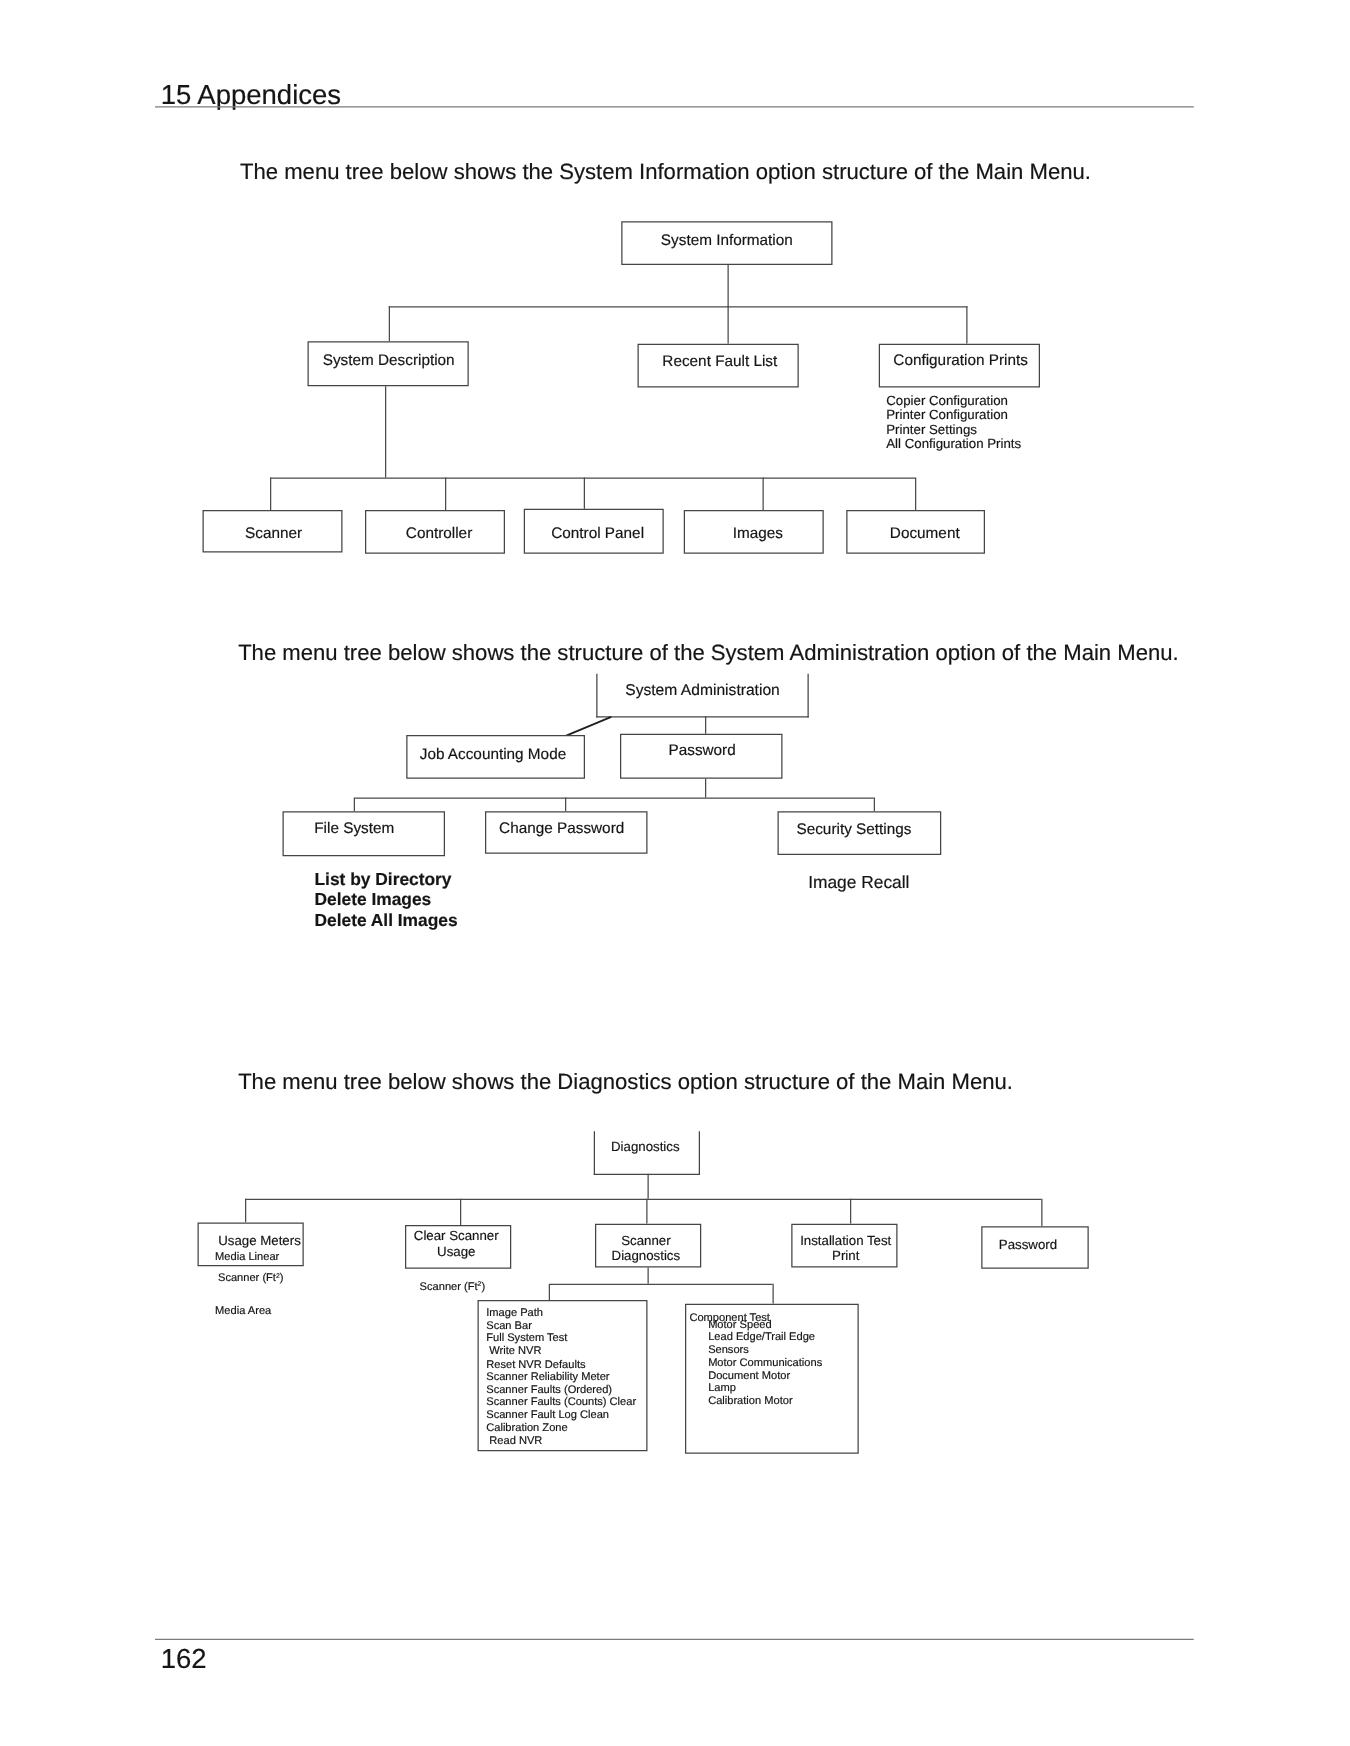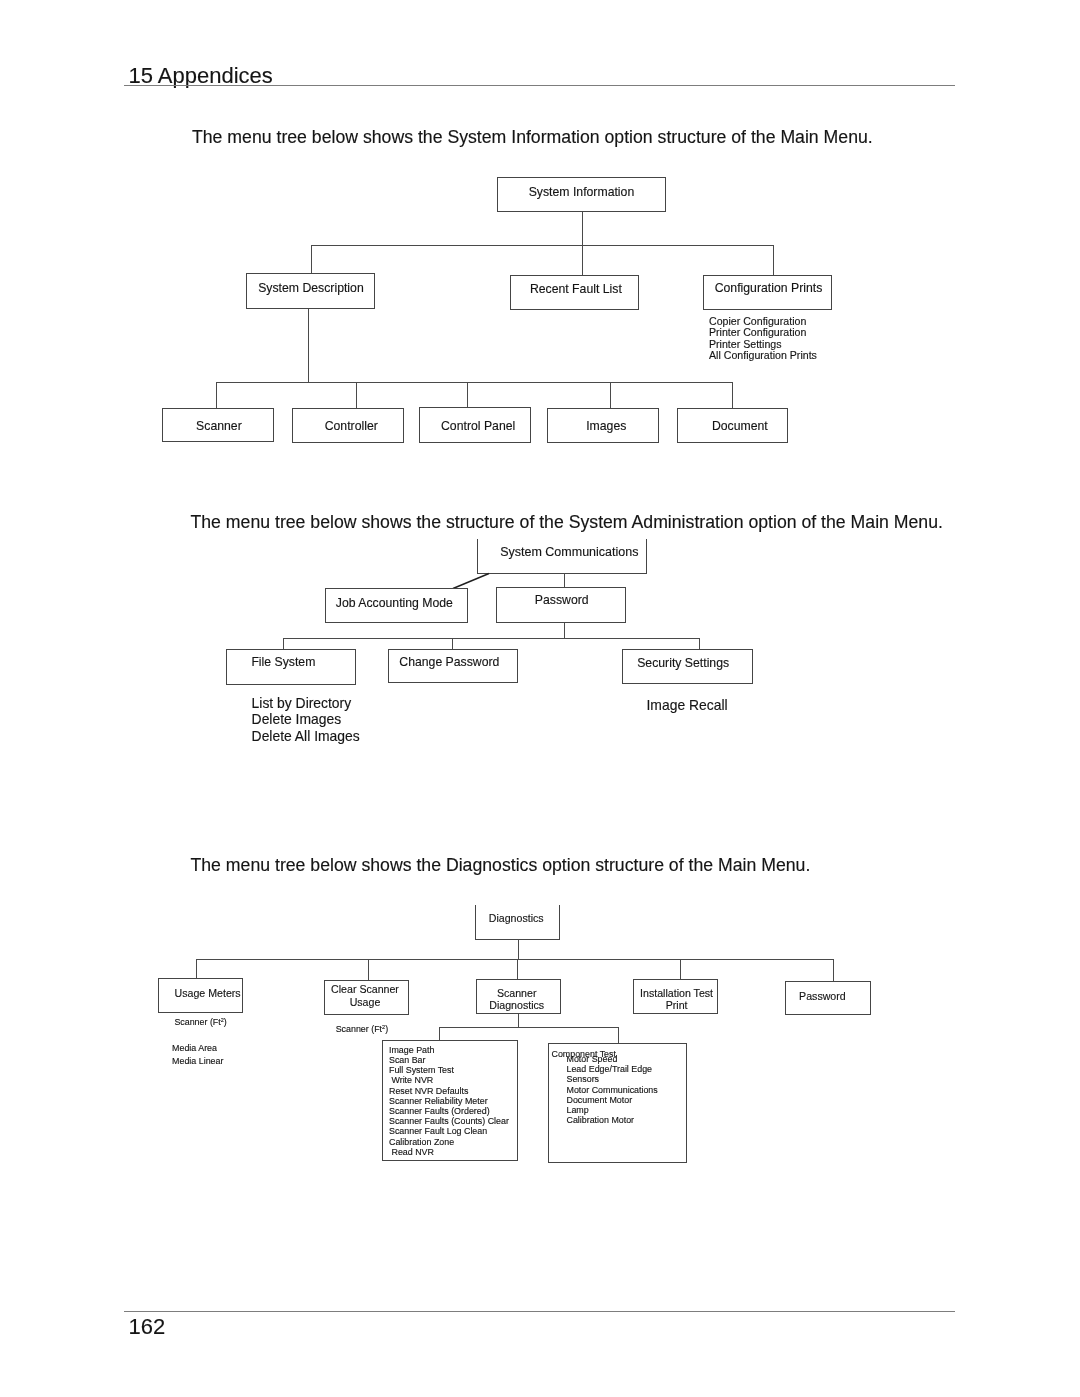--- a/index.html
+++ b/index.html
@@ -66,21 +66,21 @@
   <div class="plainbox" style="left:419.3px;top:407.4px;width:112.1px;height:35.5px;"></div>
   <div class="b1txt" style="left:441px;top:419.23px;">Control Panel</div>
   <div class="plainbox" style="left:547.4px;top:407.8px;width:111.8px;height:35.1px;"></div>
   <div class="b1txt" style="left:586.2px;top:418.73px;">Images</div>
   <div class="plainbox" style="left:676.7px;top:407.5px;width:111.6px;height:35.9px;"></div>
   <div class="b1txt" style="left:711.9px;top:418.63px;">Document</div>
 
   <div class="para" style="left:190.5px;top:488px;margin-top:24px;">The menu tree below shows the structure of the System Administration option of the Main Menu.</div>
 
   <div class="plainbox" style="left:476.8px;top:538.5px;width:169.8px;height:35.4px;border-top:none;"></div>
-  <div class="b1txt" style="left:500.2px;top:545.0px;font-size:12.5px;">System Communications</div>
+  <div class="b1txt" style="left:500.2px;top:545.0px;font-size:12.5px;">System Administration</div>
 
   <svg class="diagline" style="position:absolute;left:450px;top:570px;width:45px;height:22px;overflow:visible;">
     <line x1="3" y1="18.5" x2="39" y2="3.5" stroke="#1f1f1f" stroke-width="1.45"></line>
   </svg>
 
   <div class="vl" style="left:563.6px;top:573.3px;height:24.5px;"></div>
 
   <div class="plainbox" style="left:324.7px;top:588.2px;width:143.2px;height:34.9px;"></div>
   <div class="b1txt" style="left:335.8px;top:595.94px;text-align:right;">Job Accounting Mode</div>
   <div class="plainbox" style="left:496.3px;top:587.3px;width:130.1px;height:35.4px;"></div>
@@ -92,21 +92,21 @@
   <div class="vl" style="left:452.4px;top:638px;height:11.4px;"></div>
   <div class="vl" style="left:698.9px;top:638px;height:10.7px;"></div>
 
   <div class="plainbox" style="left:225.6px;top:648.6px;width:130.4px;height:36px;"></div>
   <div class="b1txt" style="left:251.4px;top:655.04px;">File System</div>
   <div class="plainbox" style="left:387.5px;top:649.3px;width:130.9px;height:34.2px;"></div>
   <div class="b1txt" style="left:399.3px;top:655.24px;">Change Password</div>
   <div class="plainbox" style="left:621.9px;top:648.6px;width:130.9px;height:35.2px;"></div>
   <div class="b1txt" style="left:637.2px;top:656.13px;">Security Settings</div>
 
-  <div class="lst l-fs" style="left:251.6px;top:694.9px;">List by Directory
+  <div class="lst l-fs" style="left:251.6px;top:694.9px;font-weight:bold;">List by Directory
 Delete Images
 Delete All Images</div>
   <div class="lst l-fs" style="left:646.5px;top:696.5px;">Image Recall</div>
 
   <div class="para" style="left:190.5px;top:854.5px;">The menu tree below shows the Diagnostics option structure of the Main Menu.</div>
 
   <div class="plainbox" style="left:475.4px;top:904.7px;width:84.8px;height:35.1px;border-top:none;"></div>
   <div class="b3txt" style="left:488.8px;top:912.4px;">Diagnostics</div>
 
   <div class="vl" style="left:517.5px;top:939.4px;height:19.2px;"></div>
@@ -129,21 +129,21 @@
 Diagnostics</div>
 
   <div class="plainbox" style="left:632.8px;top:978.8px;width:85.3px;height:35.2px;"></div>
   <div class="b3txt" style="left:639.9px;top:986.6px;text-align:center;width:73.4px;line-height:12.3px;">Installation Test
 Print</div>
 
   <div class="plainbox" style="left:785.1px;top:980.5px;width:85.8px;height:34.7px;"></div>
   <div class="b3txt" style="left:799.1px;top:989.8px;">Password</div>
 
   <div class="lst l-um" style="left:174.4px;top:1017.2px;"><span>Scanner (Ft</span><sup>2</sup><span>)</span></div>
-  <div class="lst l-um" style="left:172.1px;top:1056px;">Media Linear</div>
+  <div class="lst l-um" style="left:172.1px;top:1000px;">Media Linear</div>
   <div class="lst l-um" style="left:172.1px;top:1043.4px;">Media Area</div>
 
   <div class="lst l-um" style="left:335.7px;top:1023.8px;"><span>Scanner (Ft</span><sup>2</sup><span>)</span></div>
 
   <div class="vl" style="left:517.5px;top:1013.9px;height:13.4px;"></div>
   <div class="hl" style="left:439.5px;top:1027px;width:178.3px;"></div>
   <div class="vl" style="left:439.4px;top:1027px;height:13.4px;"></div>
   <div class="vl" style="left:617.5px;top:1027px;height:15.9px;"></div>
 
   <div class="plainbox" style="left:381.7px;top:1040.1px;width:136.4px;height:121px;"></div>

